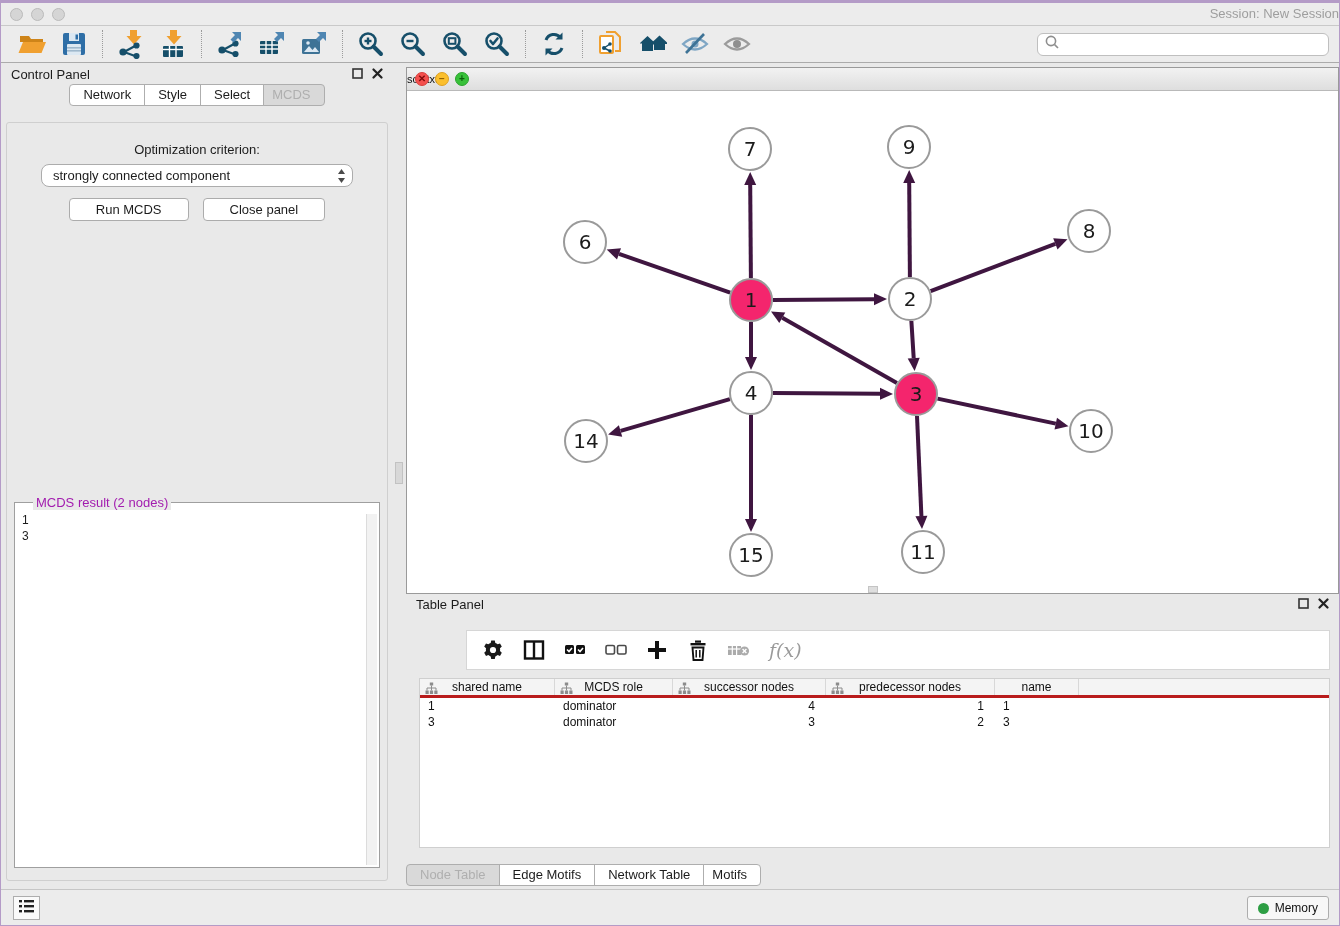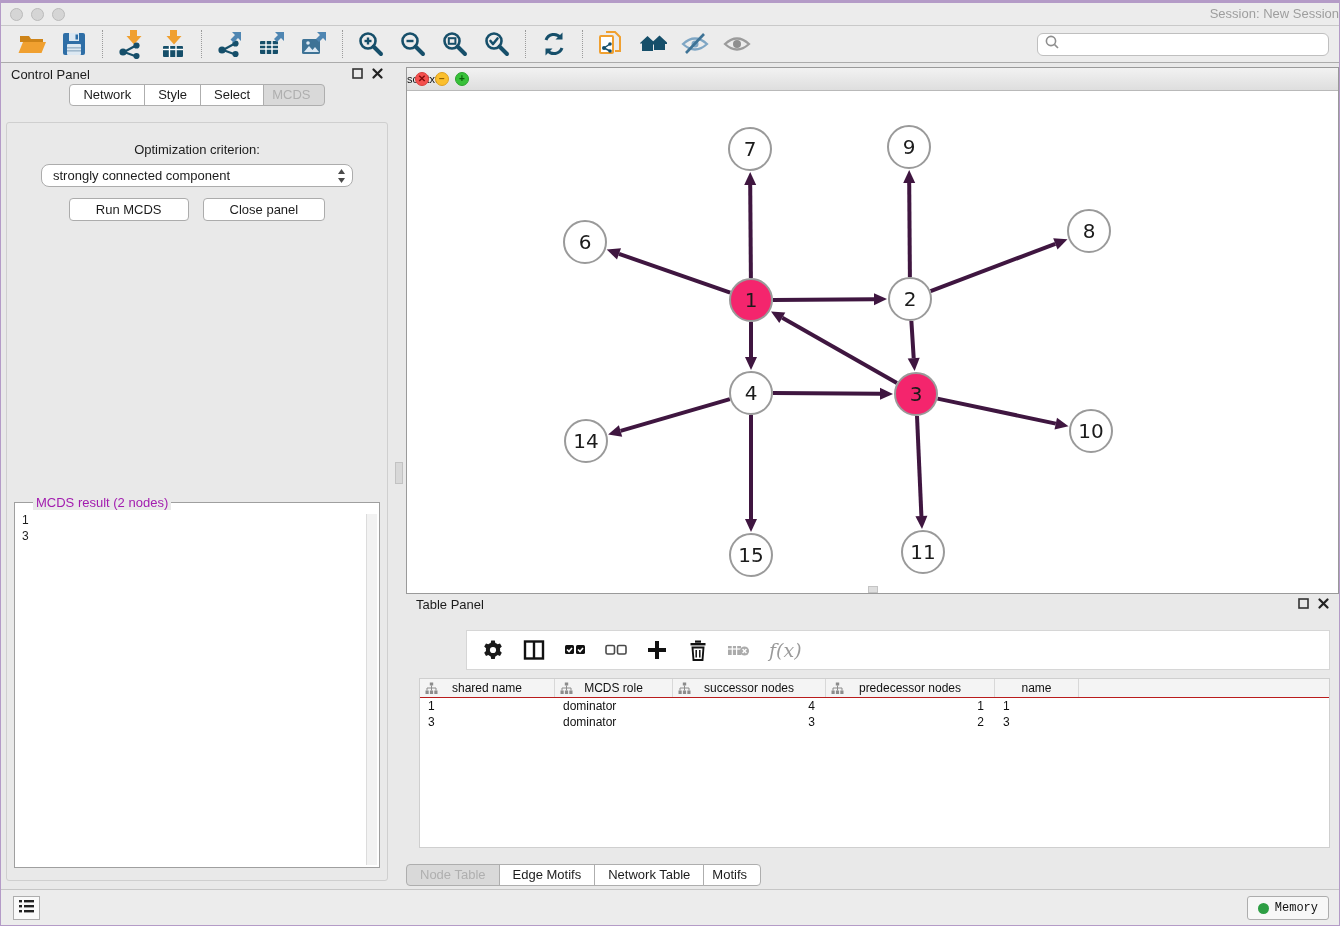--- a/index.html
+++ b/index.html
@@ -98,21 +98,21 @@
   .tp-toolbar { position:absolute; top:36px; left:20px; right:9px; height:40px;
                 background:#FFFFFF; border:1px solid #D6D6D6; display:flex;
                 align-items:center; gap:15px; padding-left:13px;margin-left:40px; }
   .tp-btn { width:26px; height:26px; display:flex; align-items:center;
             justify-content:center; }
   .fx { font-family:"DejaVu Serif", serif; font-style:italic; font-size:19px;
         color:#9A9A9A; margin-left:2px; }
   .tp-table { position:absolute; top:84px; left:13px; right:9px; height:170px;
               background:#FFFFFF; border:1px solid #CFCFCF; overflow:hidden; }
   .th-row { display:flex; height:19px; background:#F4F4F4;
-            border-bottom:1px solid #b91c1c; }
+            border-bottom:3px solid #b91c1c; }
   .th { position:relative; display:flex; align-items:center;
         justify-content:center; font-size:12px; color:#111111;
         border-right:1px solid #D8D8D8; }
   .th .tree { position:absolute; left:5px; top:3px; }
   .tr { display:flex; height:16px; }
   .td { font-size:12px; color:#111111; line-height:16px; white-space:nowrap;
         overflow:hidden; }
   .td.al { text-align:left; padding-left:8px; }
   .td.ar { text-align:right; padding-right:11px; }
   .tp-tabs { position:absolute; bottom:3px; left:0; right:12px; display:flex;
@@ -121,21 +121,21 @@
   
   .status-bar { position:absolute; left:0; right:0; bottom:0; height:36px;
                 background:#ECECEC; border-top:1px solid #C6C6C6; }
   .list-btn { position:absolute; left:12px; top:6px; width:27px; height:24px;
               background:#FAFAFA; border:1px solid #ADADAD; display:flex;
               align-items:center; justify-content:center; }
   .memory-btn { position:absolute; right:10px; top:6px; height:24px;
                 background:#F7F7F7; border:1px solid #ADADAD; border-radius:3px;
                 display:flex; align-items:center; gap:6px; padding:0 10px;
                 font-size:12px; color:#111111;
-                font-family:Liberation Mono, monospace; }
+                font-family:Liberation Sans, sans-serif; }
   .memory-dot { width:11px; height:11px; border-radius:50%; }
 </style>
 </head>
 <body>
 
 <div class="app">
 
   <div class="titlebar">
     <div class="traffic">
       <span class="light"></span>

